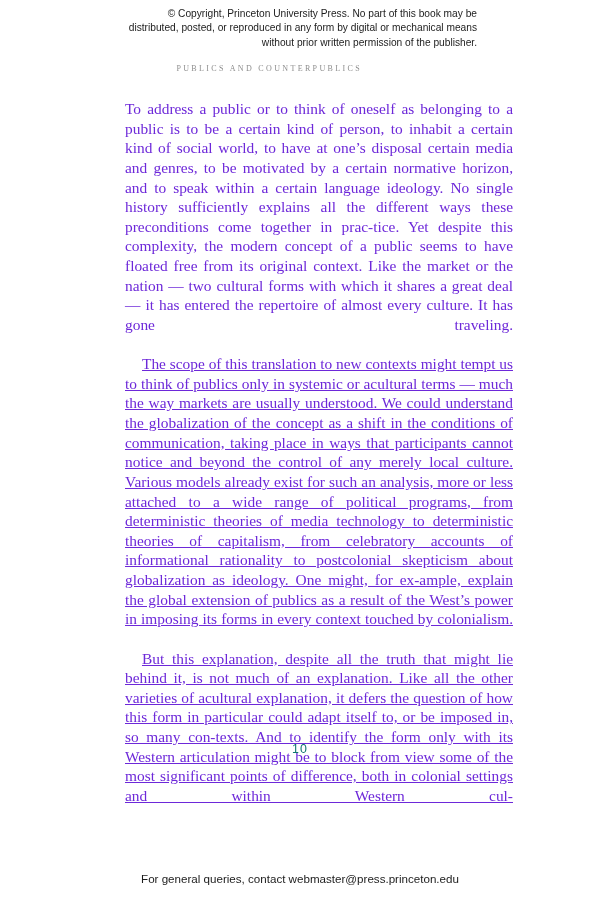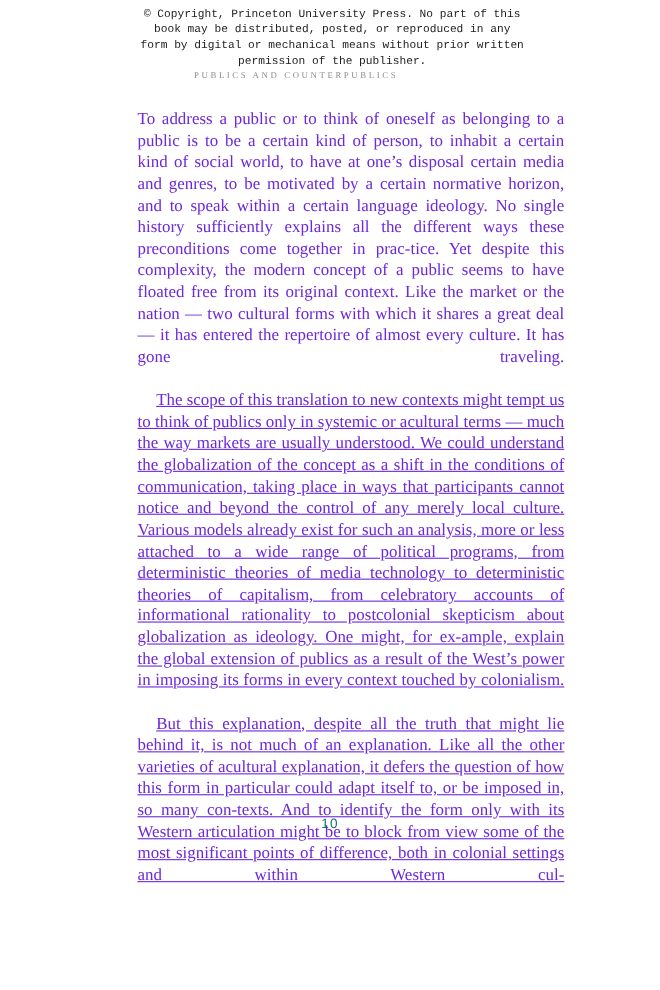--- a/index.html
+++ b/index.html
@@ -15,25 +15,25 @@
     overflow: hidden;
     font-family: "Liberation Serif", "DejaVu Serif", serif;
   }
 
   
   .copyright {
     position: absolute;
     left: 127px;
     top: 7px;
     width: 350px;
-    font-family: Liberation Mono, monospace;
+    font-family: Liberation Sans, sans-serif;
     font-size: 10.2px;
     line-height: 14.3px;
     color: #1c1c1c;
-    text-align: center;
+    text-align: right;
     white-space: pre-line;
   }
 
   
   .running-head {
     position: absolute;
     left: 0;
     top: 64px;
     width: 536px;
     text-align: center;
@@ -108,14 +108,15 @@
   <div class="running-head">PUBLICS AND COUNTERPUBLICS</div>
 
   <div class="body-col">
     <p class="flush-last">To address a public or to think of oneself as belonging to a public is to be a certain kind of person, to inhabit a certain kind of social world, to have at one’s disposal certain media and genres, to be motivated by a certain normative horizon, and to speak within a certain language ideology. No single history sufficiently explains all the different ways these preconditions come together in prac-tice. Yet despite this complexity, the modern concept of a public seems to have floated free from its original context. Like the market or the nation — two cultural forms with which it shares a great deal — it has entered the repertoire of almost every culture. It has gone traveling.</p>
     <p class="indented flush-last">The scope of this translation to new contexts might tempt us to think of publics only in systemic or acultural terms — much the way markets are usually understood. We could understand the globalization of the concept as a shift in the conditions of communication, taking place in ways that participants cannot notice and beyond the control of any merely local culture. Various models already exist for such an analysis, more or less attached to a wide range of political programs, from deterministic theories of media technology to deterministic theories of capitalism, from celebratory accounts of informational rationality to postcolonial skepticism about globalization as ideology. One might, for ex-ample, explain the global extension of publics as a result of the West’s power in imposing its forms in every context touched by colonialism.</p>
     <p class="indented flush-last">But this explanation, despite all the truth that might lie behind it, is not much of an explanation. Like all the other varieties of acultural explanation, it defers the question of how this form in particular could adapt itself to, or be imposed in, so many con-texts. And to identify the form only with its Western articulation might be to block from view some of the most significant points of difference, both in colonial settings and within Western cul-</p>
   </div>
 
   <div class="folio">10</div>
 
+  <div class="footer-query">For general queries, contact webmaster@press.princeton.edu</div>
 
 </div>
 
 </body></html>

